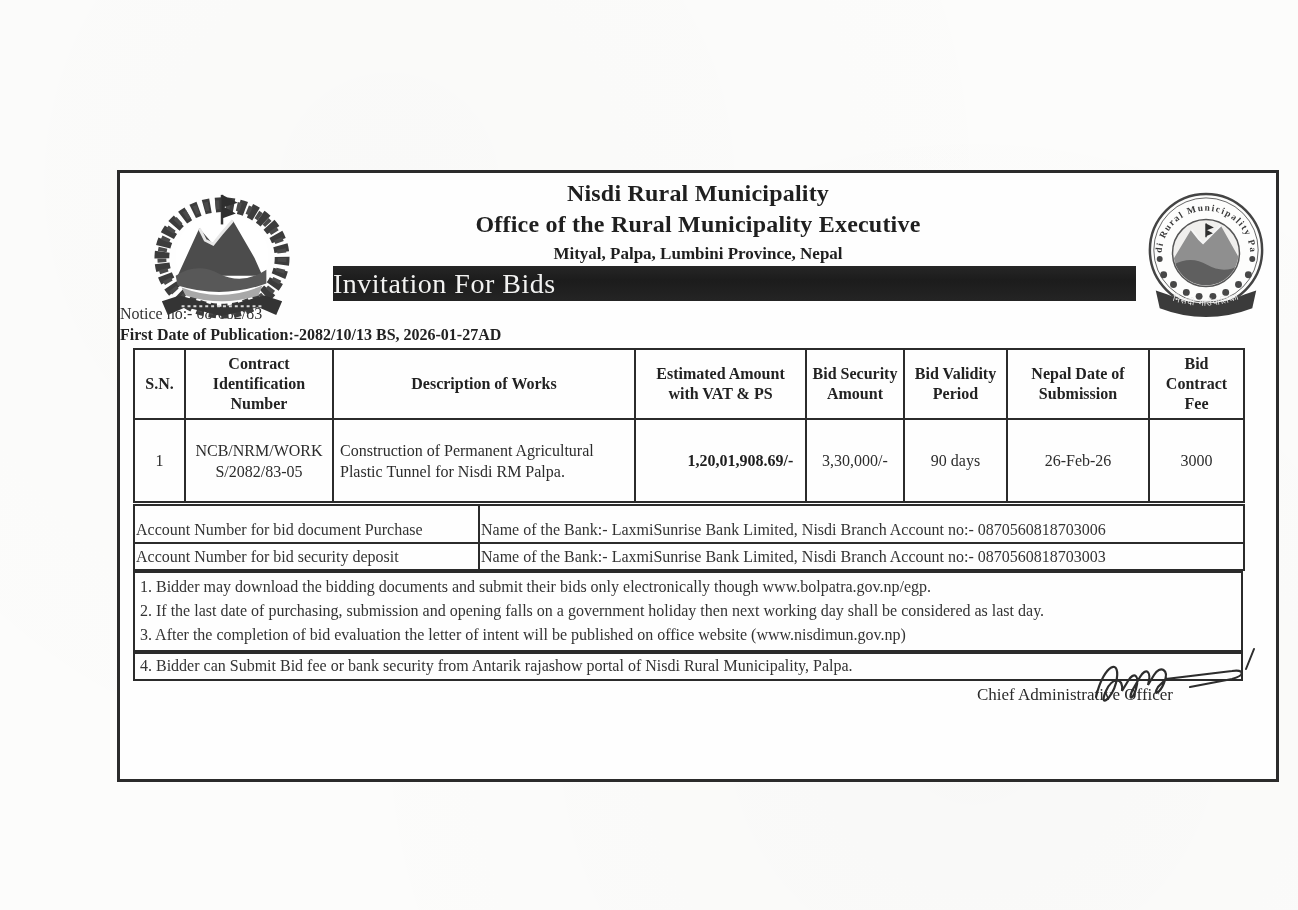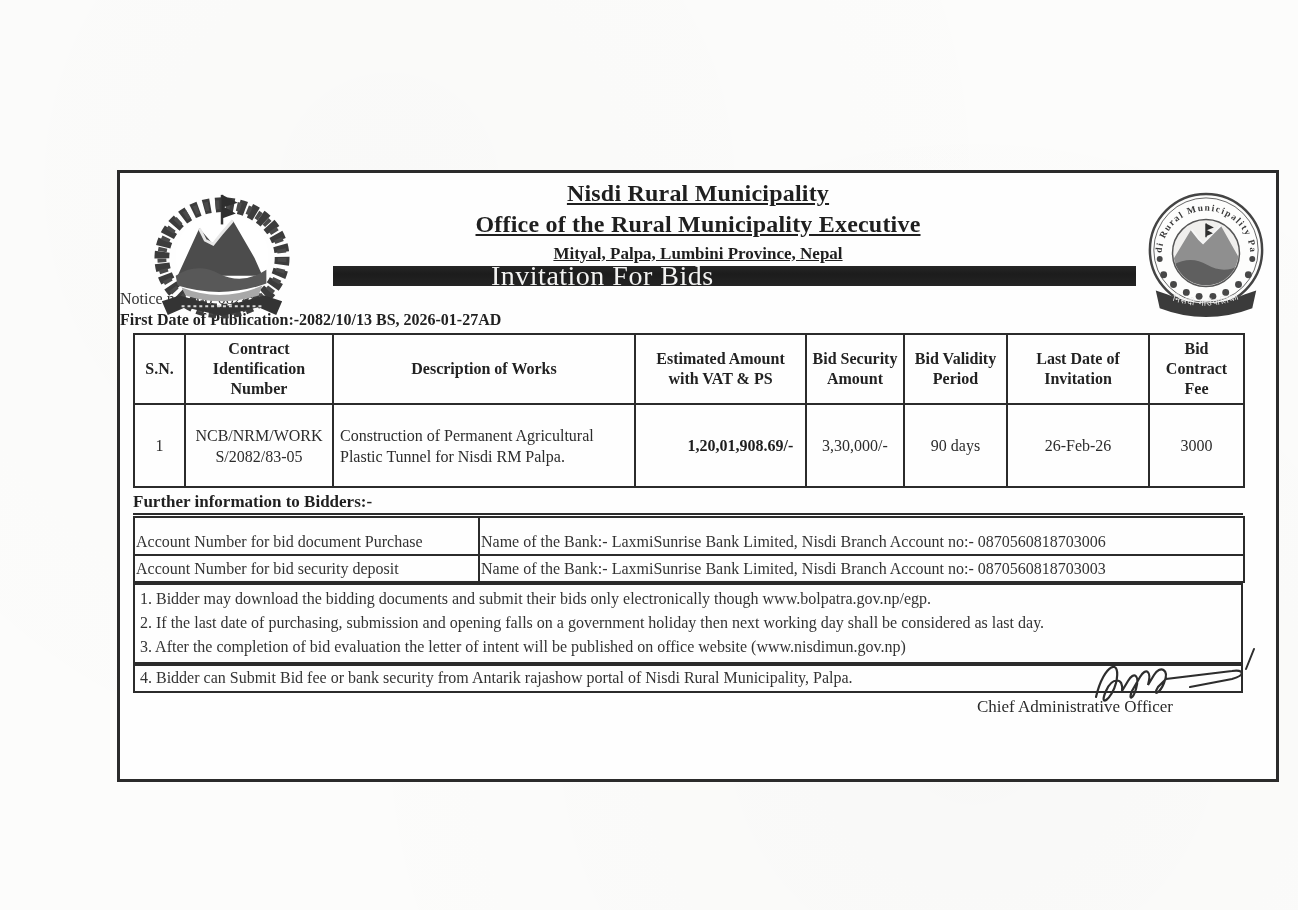--- a/index.html
+++ b/index.html
@@ -22,32 +22,31 @@
     position:absolute; left:117px; top:170px;
     width:1162px; height:612px;
     border:3px solid #2b2b2b;
     background:#fefefe;
   }
   
   .emblem-left { position:absolute; left:28px; top:12px; width:148px; height:138px; }
   .emblem-right { position:absolute; right:6px; top:12px; width:128px; height:140px; }
 
   
-  .doc-header { text-align:center; padding-top:5px; color:#1f1f1f;text-decoration:underline; }
+  .doc-header { text-align:center; padding-top:5px; color:#1f1f1f; }
   .org-title   { font-size:24px; font-weight:bold; line-height:30px; letter-spacing:.2px; }
   .office-title{ font-size:24px; font-weight:bold; line-height:33px; letter-spacing:.2px; }
   .address-line{ font-size:17px; font-weight:bold; line-height:25px; }
 
   .bids-banner {
-    margin-left:213px; width:803px; height:20px;
+    margin-left:213px; width:803px; height:35px;
     background:linear-gradient(180deg,#262626,#1c1c1c 40%,#242424);
     color:#f2f2f1;
     font-size:28px; line-height:34px;
     display:flex; align-items:center;
-    padding-left:158px;
     letter-spacing:.5px;
   }
   .notice-number   { text-align:left; font-size:16px; line-height:20px; margin-top:3px; color:#333; }
   .publication-date{ font-size:16px; font-weight:bold; line-height:21px; color:#222; }
   .invitation-text { text-align:center; font-size:16px; line-height:19px; color:#333; }
 
   
   table { border-collapse:collapse; }
   .bids-table {
     margin-left:13px; margin-top:3px;
@@ -191,42 +190,41 @@
           <col style="width:95px">
       </colgroup>
       <thead>
         <tr>
           <th>S.N.</th>
           <th>Contract Identification Number</th>
           <th>Description of Works</th>
           <th>Estimated Amount with  VAT &amp; PS</th>
           <th>Bid Security Amount</th>
           <th>Bid Validity Period</th>
-          <th>Last Date of Invitation</th>
+          <th>Nepal Date of Submission</th>
           <th>Bid Contract Fee</th>
         </tr>
       </thead>
       <tbody>
         <tr>
           <td>1</td>
           <td>
             <span>NCB/NRM/WORK</span><br>
             <span>S/2082/83-05</span>
           </td>
           <td class="cell-description">Construction of Permanent Agricultural Plastic Tunnel for Nisdi RM Palpa.</td>
           <td class="cell-estimated">1,20,01,908.69/-</td>
           <td>3,30,000/-</td>
           <td>90 days</td>
           <td>26-Feb-26</td>
           <td>3000</td>
         </tr>
       </tbody>
     </table>
 
-    <div class="further-heading">Further information to Bidders:-</div>
 
     <table class="accounts-table">
       <colgroup>
           <col style="width:345px">
           <col style="width:765px">
         </colgroup>
       <tbody>
         <tr class="acct-row-1">
           <td>Account Number for bid document Purchase</td>
           <td>Name of the Bank:- LaxmiSunrise Bank Limited, Nisdi Branch Account no:- 0870560818703006</td>

